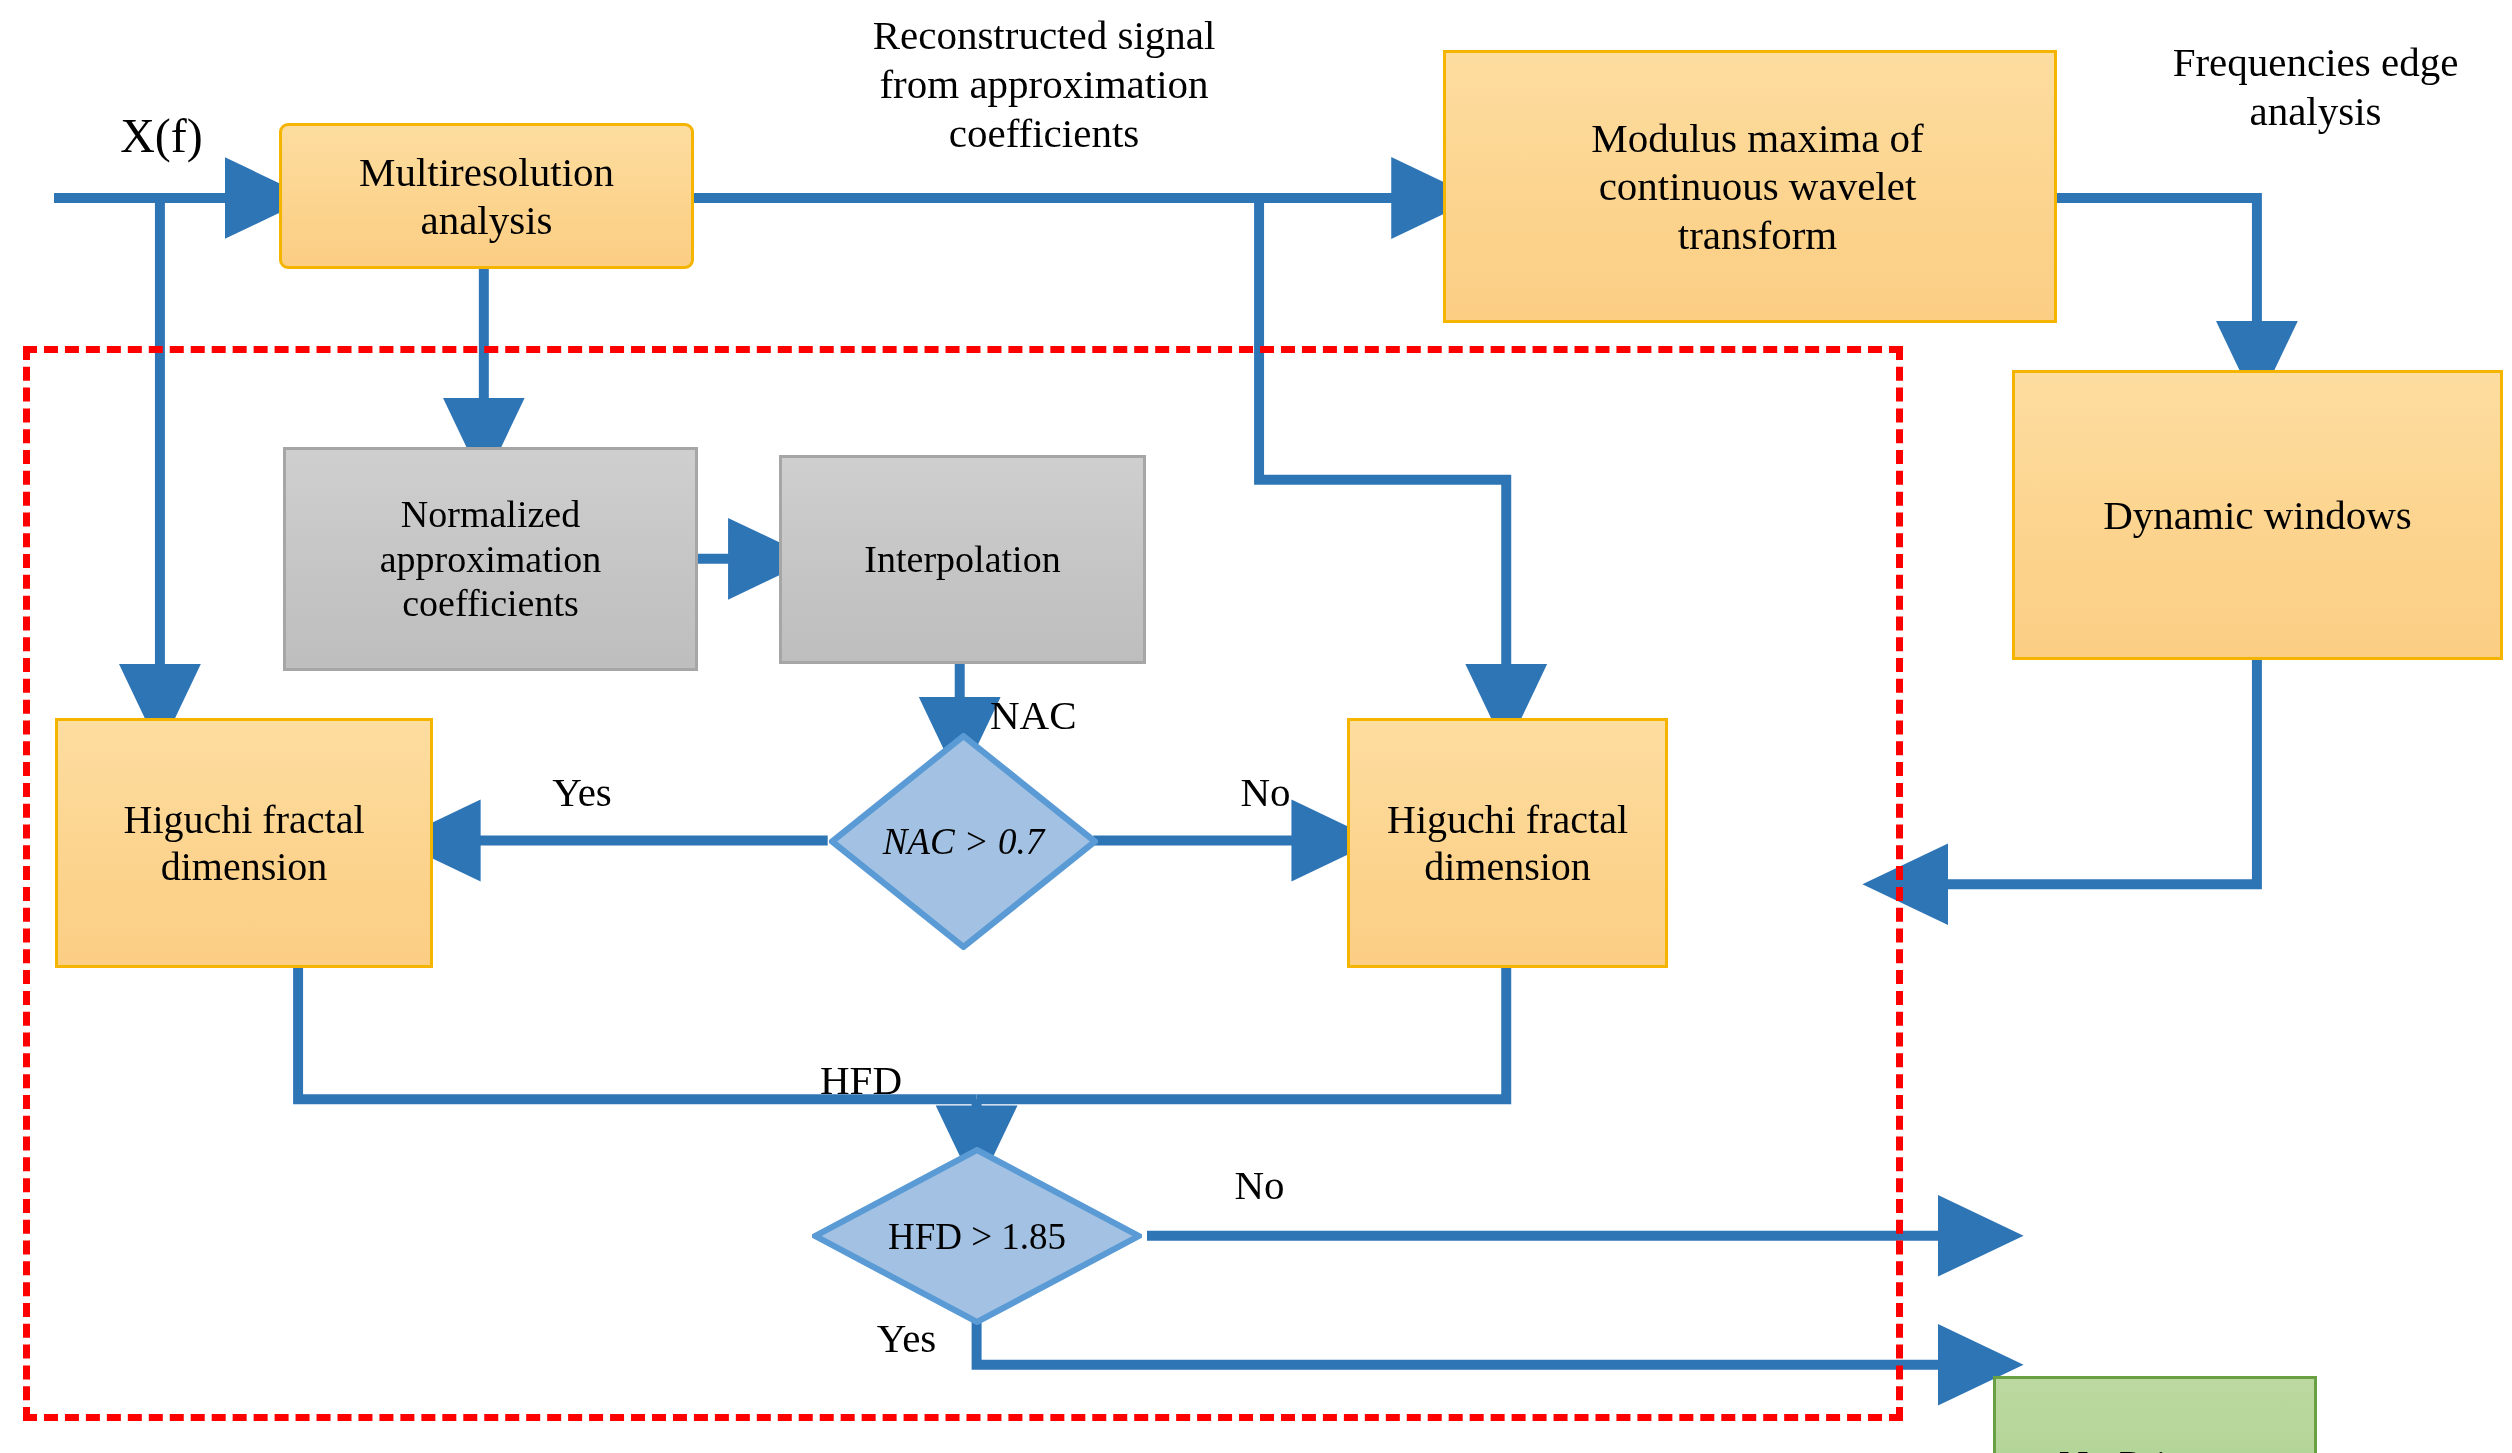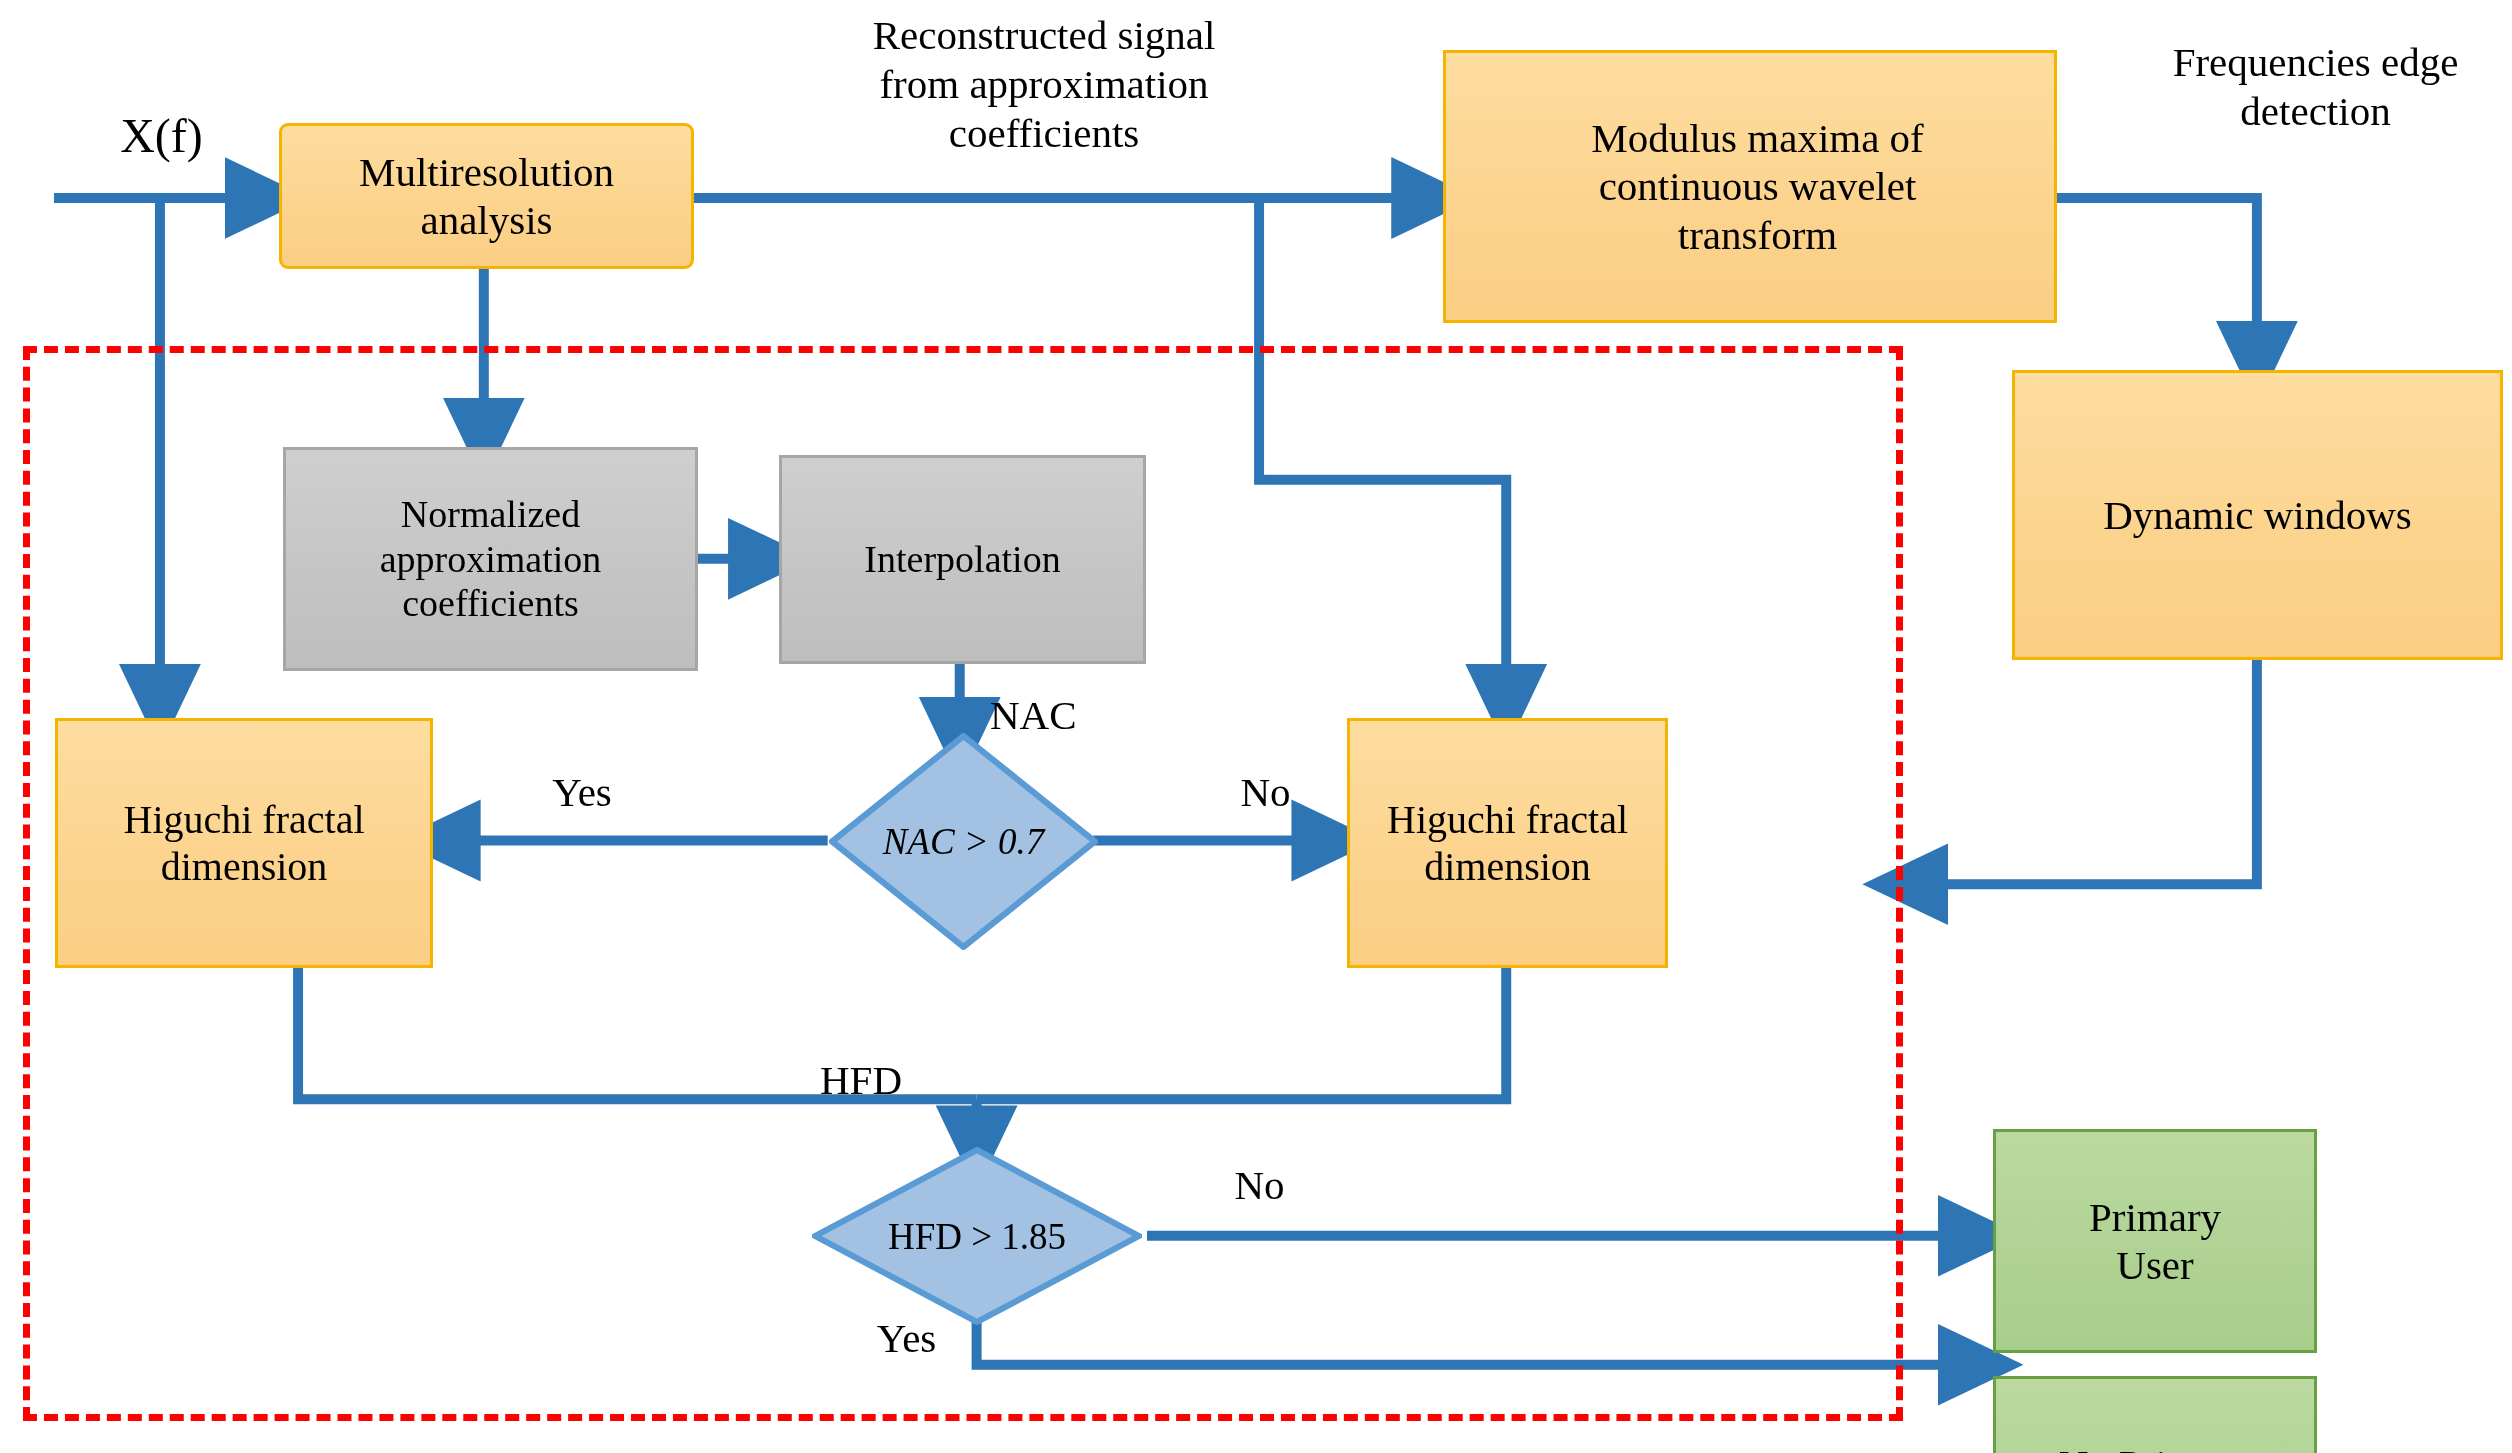--- a/index.html
+++ b/index.html
@@ -151,39 +151,35 @@
     <span class="dlabel" style="font-size:37px;">NAC &gt; 0.7</span>
   </div>
 
   <div class="diamond" style="left:812px; top:1147px; width:330px; height:178px;">
     <svg class="dshape" viewBox="0 0 430 232" preserveAspectRatio="none">
       <polygon points="215,4 426,116 215,228 4,116" fill="#A3C2E3" stroke="#5B9BD5" stroke-width="8"></polygon>
     </svg>
     <span class="dlabel" style="font-size:37px;">HFD &gt; 1.85</span>
   </div>
 
-  <div class="node node-green" style="left:1993px; top:1129px; width:324px; height:224px; font-size:41px;">
-    <span style="white-space:pre-line;">Primary
-User</span>
-  </div>
 
   <div class="node node-green" style="left:1993px; top:1376px; width:324px; height:224px; font-size:41px;">
     <span style="white-space:pre-line;">No Primary
 User</span>
   </div>
 
   <div class="freetext mathvar" style="left:77px; top:107px; width:169px; font-size:48px;">X(f)</div>
 
 
   <div class="freetext" style="left:806px; top:10.7px; width:476px; font-size:41px;">Reconstructed signal
 from approximation
 coefficients</div>
 
   <div class="freetext" style="left:2119px; top:38px; width:393px; font-size:41px;">Frequencies edge
-detection</div>
+analysis</div>
 
   <div class="freetext" style="left:990px; top:691px; width:138px; font-size:41px; text-align:left;">NAC</div>
 
   <div class="freetext" style="left:820px; top:1056px; width:138px; font-size:41px; text-align:left;">HFD</div>
 
   <div class="freetext" style="left:513px; top:768px; width:138px; font-size:41px;">Yes</div>
 
   <div class="freetext" style="left:1204px; top:768px; width:123px; font-size:41px;">No</div>
 
   <div class="freetext" style="left:1198px; top:1161px; width:123px; font-size:41px;">No</div>

